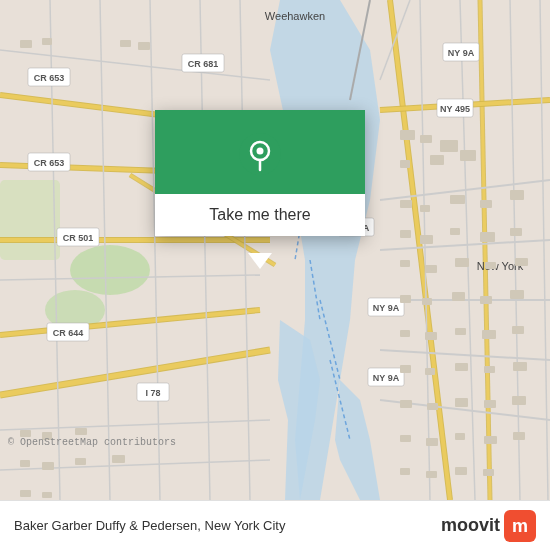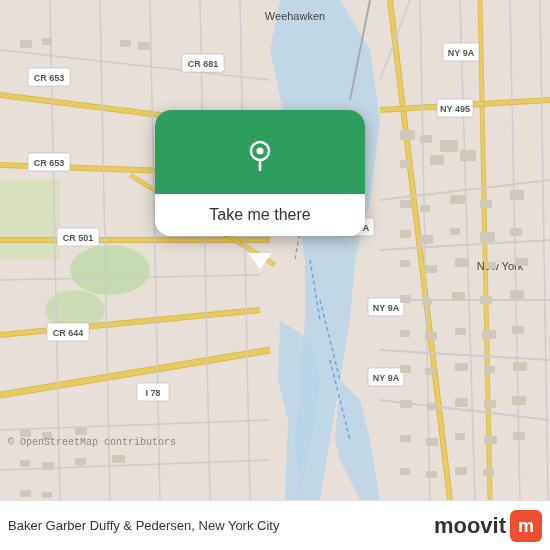--- a/index.html
+++ b/index.html
@@ -26,21 +26,21 @@
       height: 100%;
     }
 
     
     #popup-card {
       position: absolute;
       top: 110px;
       left: 155px;
       width: 210px;
       background: white;
-      border-radius: 16px;
+      border-radius: 0;
       box-shadow: 0 4px 16px rgba(0,0,0,0.3);
       overflow: hidden;
       display: flex;
       flex-direction: column;
       align-items: flex-end;
     }
 
     #popup-green-area {
       width: 100%;
       background: #2e9e5e;
@@ -83,21 +83,21 @@
     }
 
     
     #bottom-bar {
       width: 550px;
       height: 50px;
       background: white;
       display: flex;
       align-items: center;
       justify-content: space-between;
-      padding: 0 8px;
+      padding: 0 14px;
       border-top: 1px solid #e0e0e0;
     }
 
     #location-text {
       font-size: 13px;
       color: #333;
     }
 
     #attribution {
       font-size: 10px;
@@ -108,21 +108,21 @@
       font-family: Liberation Mono, monospace;
     }
 
     #moovit-logo {
       display: flex;
       align-items: center;
       gap: 4px;
     }
 
     #moovit-text {
-      font-size: 22px;
+      font-size: 18px;
       font-weight: bold;
       color: #333;
     }
 
     #moovit-icon {
       width: 32px;
       height: 32px;
     }
   </style>
 </head>

